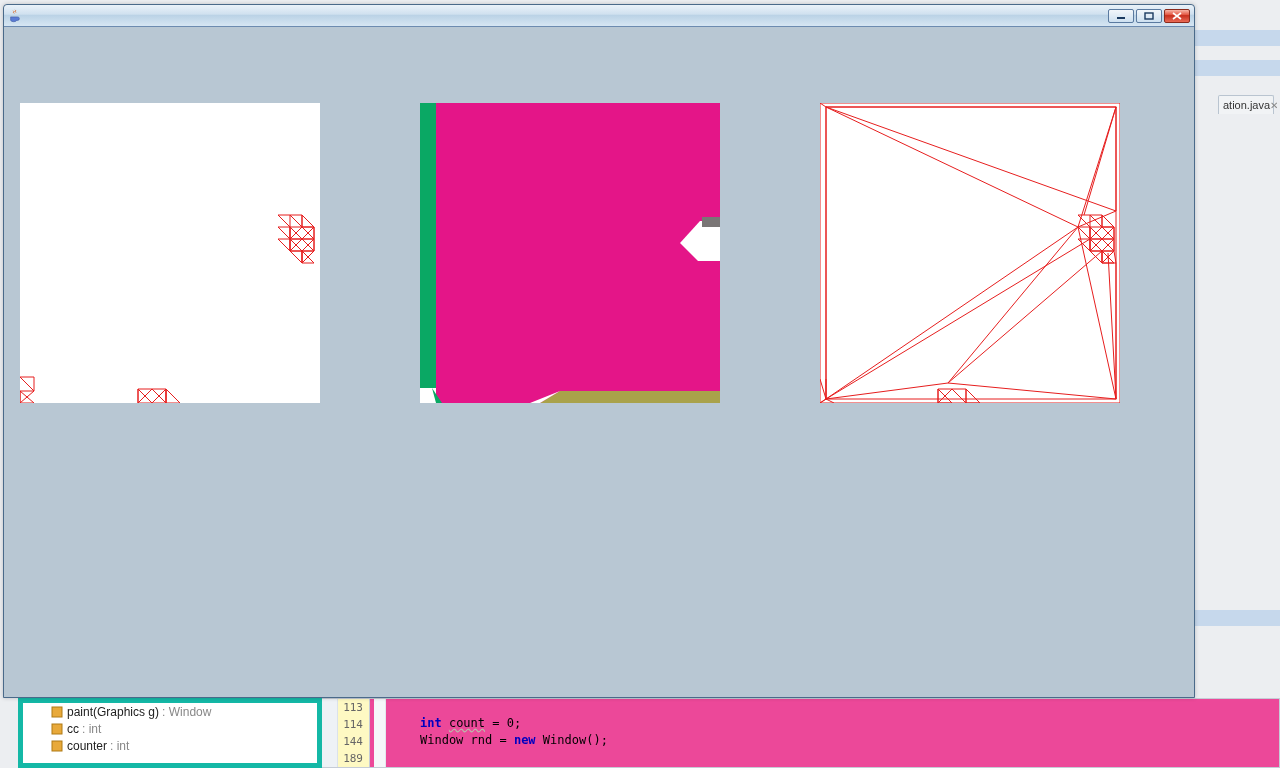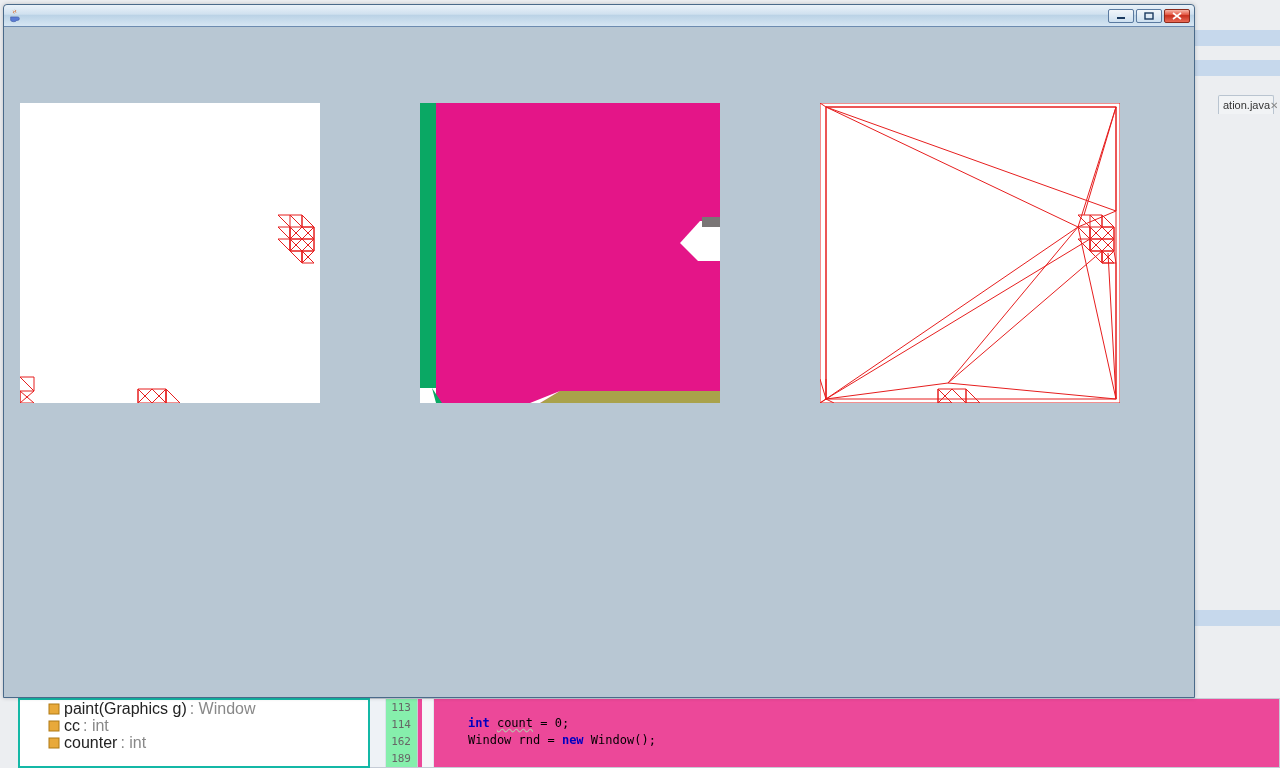--- a/index.html
+++ b/index.html
@@ -98,40 +98,40 @@
 
   .ide-bottom {
     position: absolute;
     left: 18px;
     right: 0;
     bottom: 0;
     height: 70px;
     display: flex;
   }
   .outline {
-    width: 352px;
+    width: 304px;
     background: #fff;
-    border: 2px solid #14b8a6;
+    border: 5px solid #14b8a6;
     overflow: hidden;
-    font-size: 16px;
+    font-size: 12px;
     color: #222;
   }
   .outline-row {
     display: flex;
     align-items: center;
     height: 17px;
     padding-left: 28px;
     white-space: nowrap;
   }
   .outline-row svg { margin-right: 4px; flex-shrink:0; }
   .outline-row .type { color: #888; margin-left: 3px; text-align: center; }
 
   .gutter-col {
     width: 48px;
-    background: #86efac;
+    background: #fef9c3;
     border: 1px solid #c5ccd6;
     border-left: none;
     font-family: Consolas, monospace;
     font-size: 11px;
     color: #666;
     text-align: right;
   }
   .gutter-col .marker-gutter {
     width: 16px;
     background: #eef2f6;
@@ -209,21 +209,21 @@
           </svg>
         <span>counter</span>
           <span class="type"> : <span>int</span></span>
       </div>
     </div>
 
     <div class="gutter-col">
       <div class="marker-gutter"></div>
       <div class="ln">113</div>
       <div class="ln">114</div>
-      <div class="ln">162</div>
+      <div class="ln">144</div>
       <div class="ln">189</div>
     </div>
 
     <div class="editor">
       <div class="margin-bar"></div>
       <div><span class="kw">int </span><span style="text-decoration-line:underline;text-decoration-style:wavy;text-decoration-color:#bba;">count</span><span> = </span><span class="num">0</span><span>;</span></div>
       <div><span>Window rnd = </span><span class="kw">new</span><span> Window();</span></div>
     </div>
   </div>
 </div>

